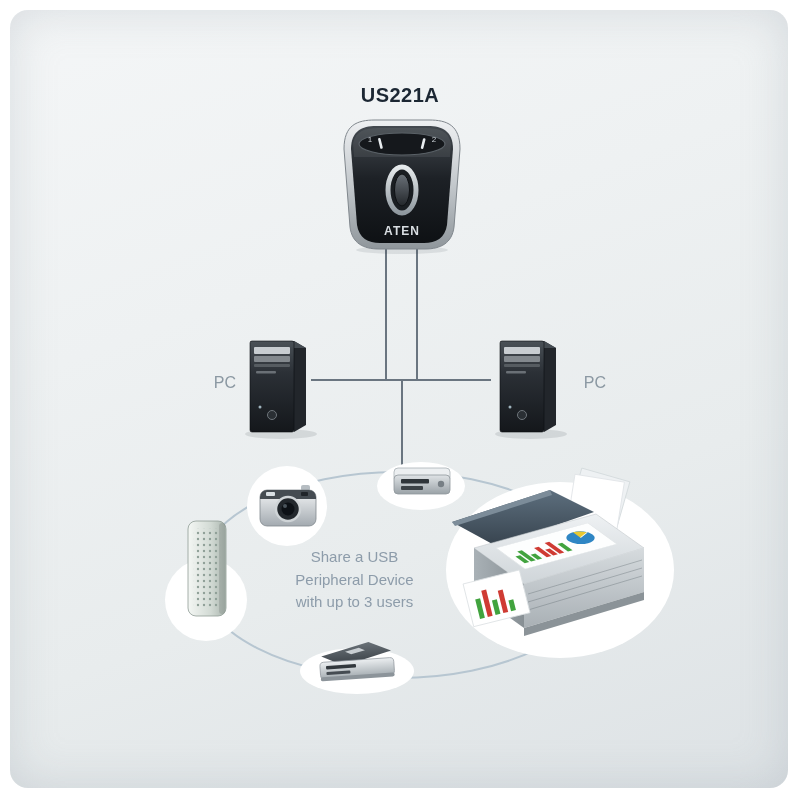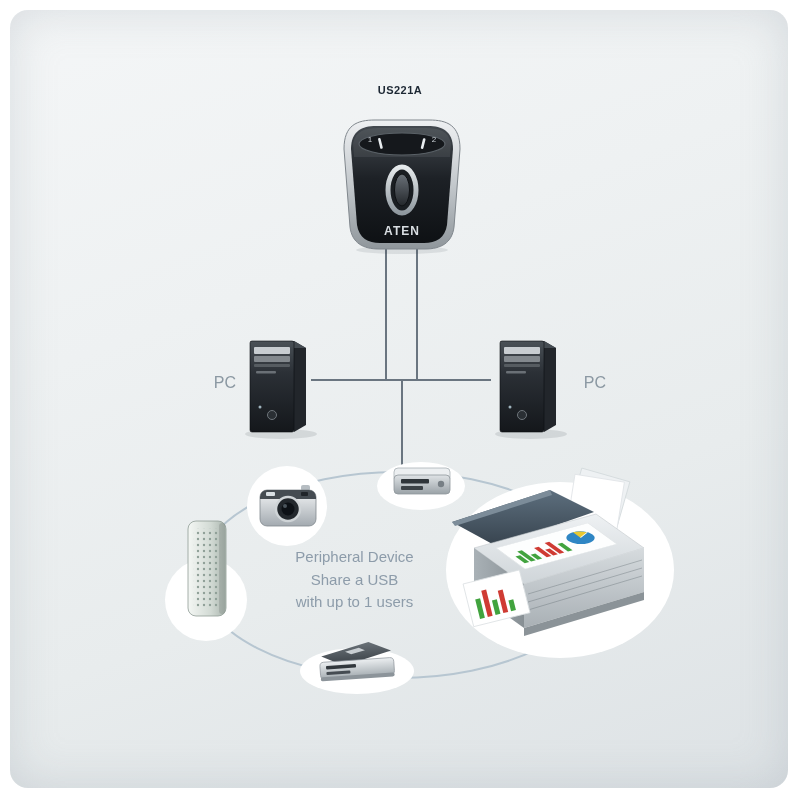--- a/index.html
+++ b/index.html
@@ -8,21 +8,21 @@
     font-family:"Liberation Sans", sans-serif;overflow:hidden;
   }
   .abs{position:absolute;}
   .panel{
     left:10px;top:10px;width:778px;height:778px;border-radius:18px;
     background:linear-gradient(160deg,#f4f6f7 0%,#eef1f2 35%,#e8eced 65%,#dde2e5 100%);
     box-shadow:inset 0 0 46px rgba(150,160,168,0.30);
   }
   .model-title{
     left:0;top:84px;width:800px;text-align:center;
-    font-size:11px;font-weight:bold;color:#1c2733;letter-spacing:0.5px;
+    font-size:20px;font-weight:bold;color:#1c2733;letter-spacing:0.5px;
   }
   .pc-label{
     top:374px;width:40px;text-align:right;
     font-size:16px;color:#8b98a2;
   }
   .caption{
     left:262px;top:546px;width:185px;text-align:center;
     font-size:15px;line-height:1.5;color:#8d9caa;
   }
   svg{display:block;}
@@ -268,16 +268,16 @@
       <rect x="30" y="128" width="5" height="20" fill="#41a33e"></rect>
       <rect x="38" y="121" width="5" height="27" fill="#cf3b33"></rect>
       <rect x="46" y="133" width="5" height="15" fill="#41a33e"></rect>
       <rect x="54" y="125" width="5" height="23" fill="#cf3b33"></rect>
       <rect x="62" y="137" width="5" height="11" fill="#41a33e"></rect>
     </g>
   </svg>
 </div>
 
 <div class="abs caption">
+  <div>Share a USB</div>
   <div>Peripheral Device</div>
-  <div>Share a USB</div>
-  <div>with up to 1 users</div>
+  <div>with up to 3 users</div>
 </div>
 
 </body></html>

